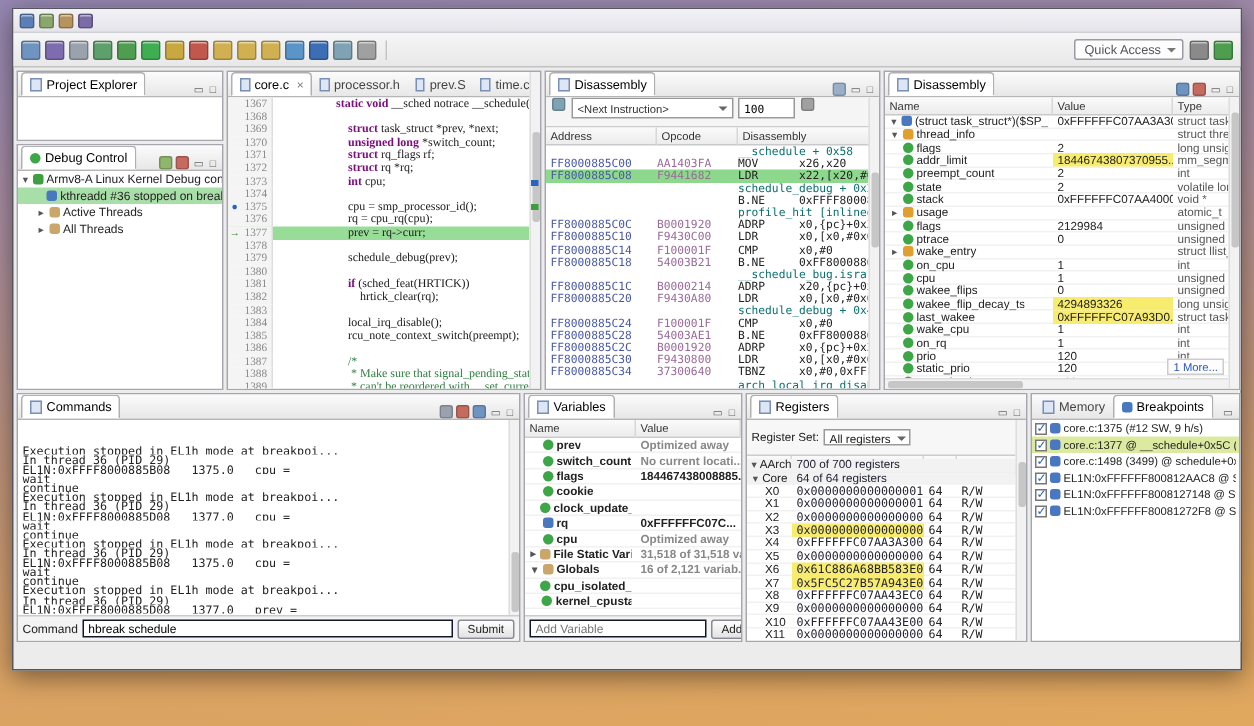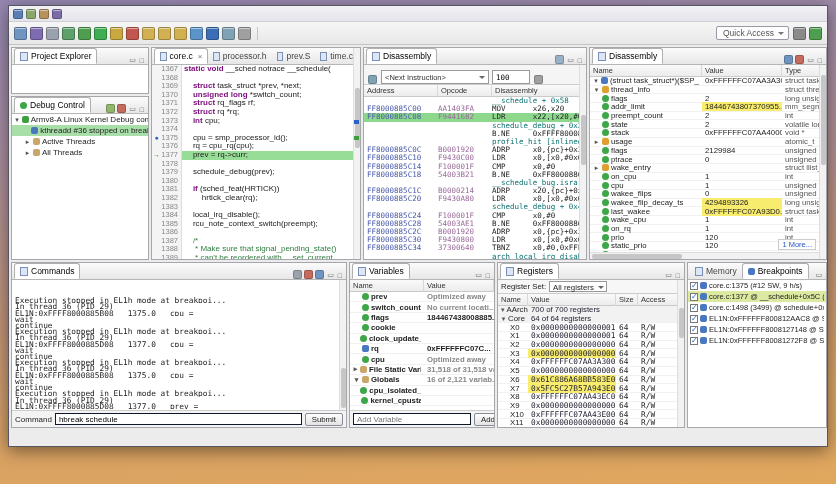--- a/index.html
+++ b/index.html
@@ -63,34 +63,34 @@
   .trow.child{padding-left:12px;}
   .trow.selg{background:#a8dfa8;}
   .exp{display:inline-block;width:7px;font-size:7px;color:#555;text-align:center;}
   .icdot{display:inline-block;width:7px;height:7px;border-radius:2px;background:#999;flex:0 0 auto;}
   .icg{background:#3da647;border-radius:50%;}
   .ics{background:#e0a030;}
   .icb{background:#4a78c0;}
   .icf{background:#caa66a;}
 
   
-  .cline{display:flex;height:8.6px;line-height:8.6px;font-family:Liberation Sans, sans-serif;font-size:8px;}
+  .cline{display:flex;height:8.6px;line-height:8.6px;font-family:Liberation Serif, serif;font-size:8px;gap:40px;}
   .gut{flex:0 0 30px;background:#f4f4f4;border-right:1px solid #ddd;color:#888;display:flex;align-items:center;}
   .mark{width:9px;text-align:center;font-size:7px;}
   .mark.bp::before{content:"●";color:#2a64c0;}
   .mark.cur::before{content:"→";color:#2f8f2f;font-weight:bold;}
   .lnum{flex:1;text-align:right;padding-right:3px;font-size:7.5px;}
   .ctext{flex:1;white-space:pre;overflow:hidden;color:#1a1a1a;padding-left:2px;}
   .curline{background:#97dd97;}
   .kw{color:#7b0c7b;font-weight:bold;}
   .cmt{color:#2f7d3f;}
   .ruler-mark{position:absolute;width:5px;height:4px;right:1px;}
 
   
-  .dtoolbar{display:flex;align-items:flex-end;height:20px;border-bottom:1px solid #ccc;background:#f5f5f5;padding:0 3px;gap:3px;}
+  .dtoolbar{display:flex;align-items:flex-start;height:20px;border-bottom:1px solid #ccc;background:#f5f5f5;padding:0 3px;gap:3px;}
   .dselect{flex:0 0 108px;height:14px;border:1px solid #999;background:#fff;font-size:7.5px;color:#333;
            display:flex;align-items:center;padding:0 3px;position:relative;}
   .dselect::after{content:"";position:absolute;right:3px;top:5px;border:3px solid transparent;border-top-color:#666;}
   .dnum{width:38px;height:14px;border:1px solid #999;font-size:7.5px;padding:0 3px;font-family:"DejaVu Sans Mono",monospace;}
   .drow{display:flex;height:8.2px;line-height:8.2px;font-family:"DejaVu Sans Mono",monospace;font-size:7.5px;white-space:nowrap;}
   .da{flex:0 0 74px;color:#4858a8;overflow:hidden;padding-left:3px;}
   .do{flex:0 0 54px;color:#9a6a9a;overflow:hidden;}
   .dt{flex:1;color:#222;overflow:hidden;white-space:pre;}
   .lblrow .dt{color:#0a7070;}
   .curasm{background:#8ed88e;}
@@ -105,21 +105,21 @@
   .e-name{flex:0 0 112px;}
   .e-val{flex:0 0 80px;}
   .e-type{flex:1;color:#555;}
   .morelink{position:absolute;right:10px;bottom:9px;color:#2a55c0;font-size:7.5px;background:#fdfdfd;
             border:1px solid #ccc;padding:0 3px;}
 
   .vrow{height:10.4px;}
   .v-name{flex:0 0 74px;}
   .v-val{flex:1;}
 
-  .regsetrow{display:flex;align-items:center;height:14px;border-bottom:1px solid #ccc;background:#f7f7f7;
+  .regsetrow{display:flex;align-items:center;height:24px;border-bottom:1px solid #ccc;background:#f7f7f7;
              font-size:7.8px;padding:0 3px;gap:3px;}
   .regdrop{border:1px solid #999;background:#fff;padding:0 12px 0 3px;position:relative;height:11px;line-height:11px;}
   .regdrop::after{content:"";position:absolute;right:2px;top:4px;border:3px solid transparent;border-top-color:#666;}
   .rrow{height:8.7px;font-family:"DejaVu Sans Mono",monospace;}
   .r-name{flex:0 0 30px;font-family:"Liberation Sans",sans-serif;}
   .r-val{flex:0 0 88px;color:#223;}
   .r-size{flex:0 0 22px;}
   .r-acc{flex:1;}
   .grp{background:#f2f2f2;font-family:"Liberation Sans",sans-serif;}
 

